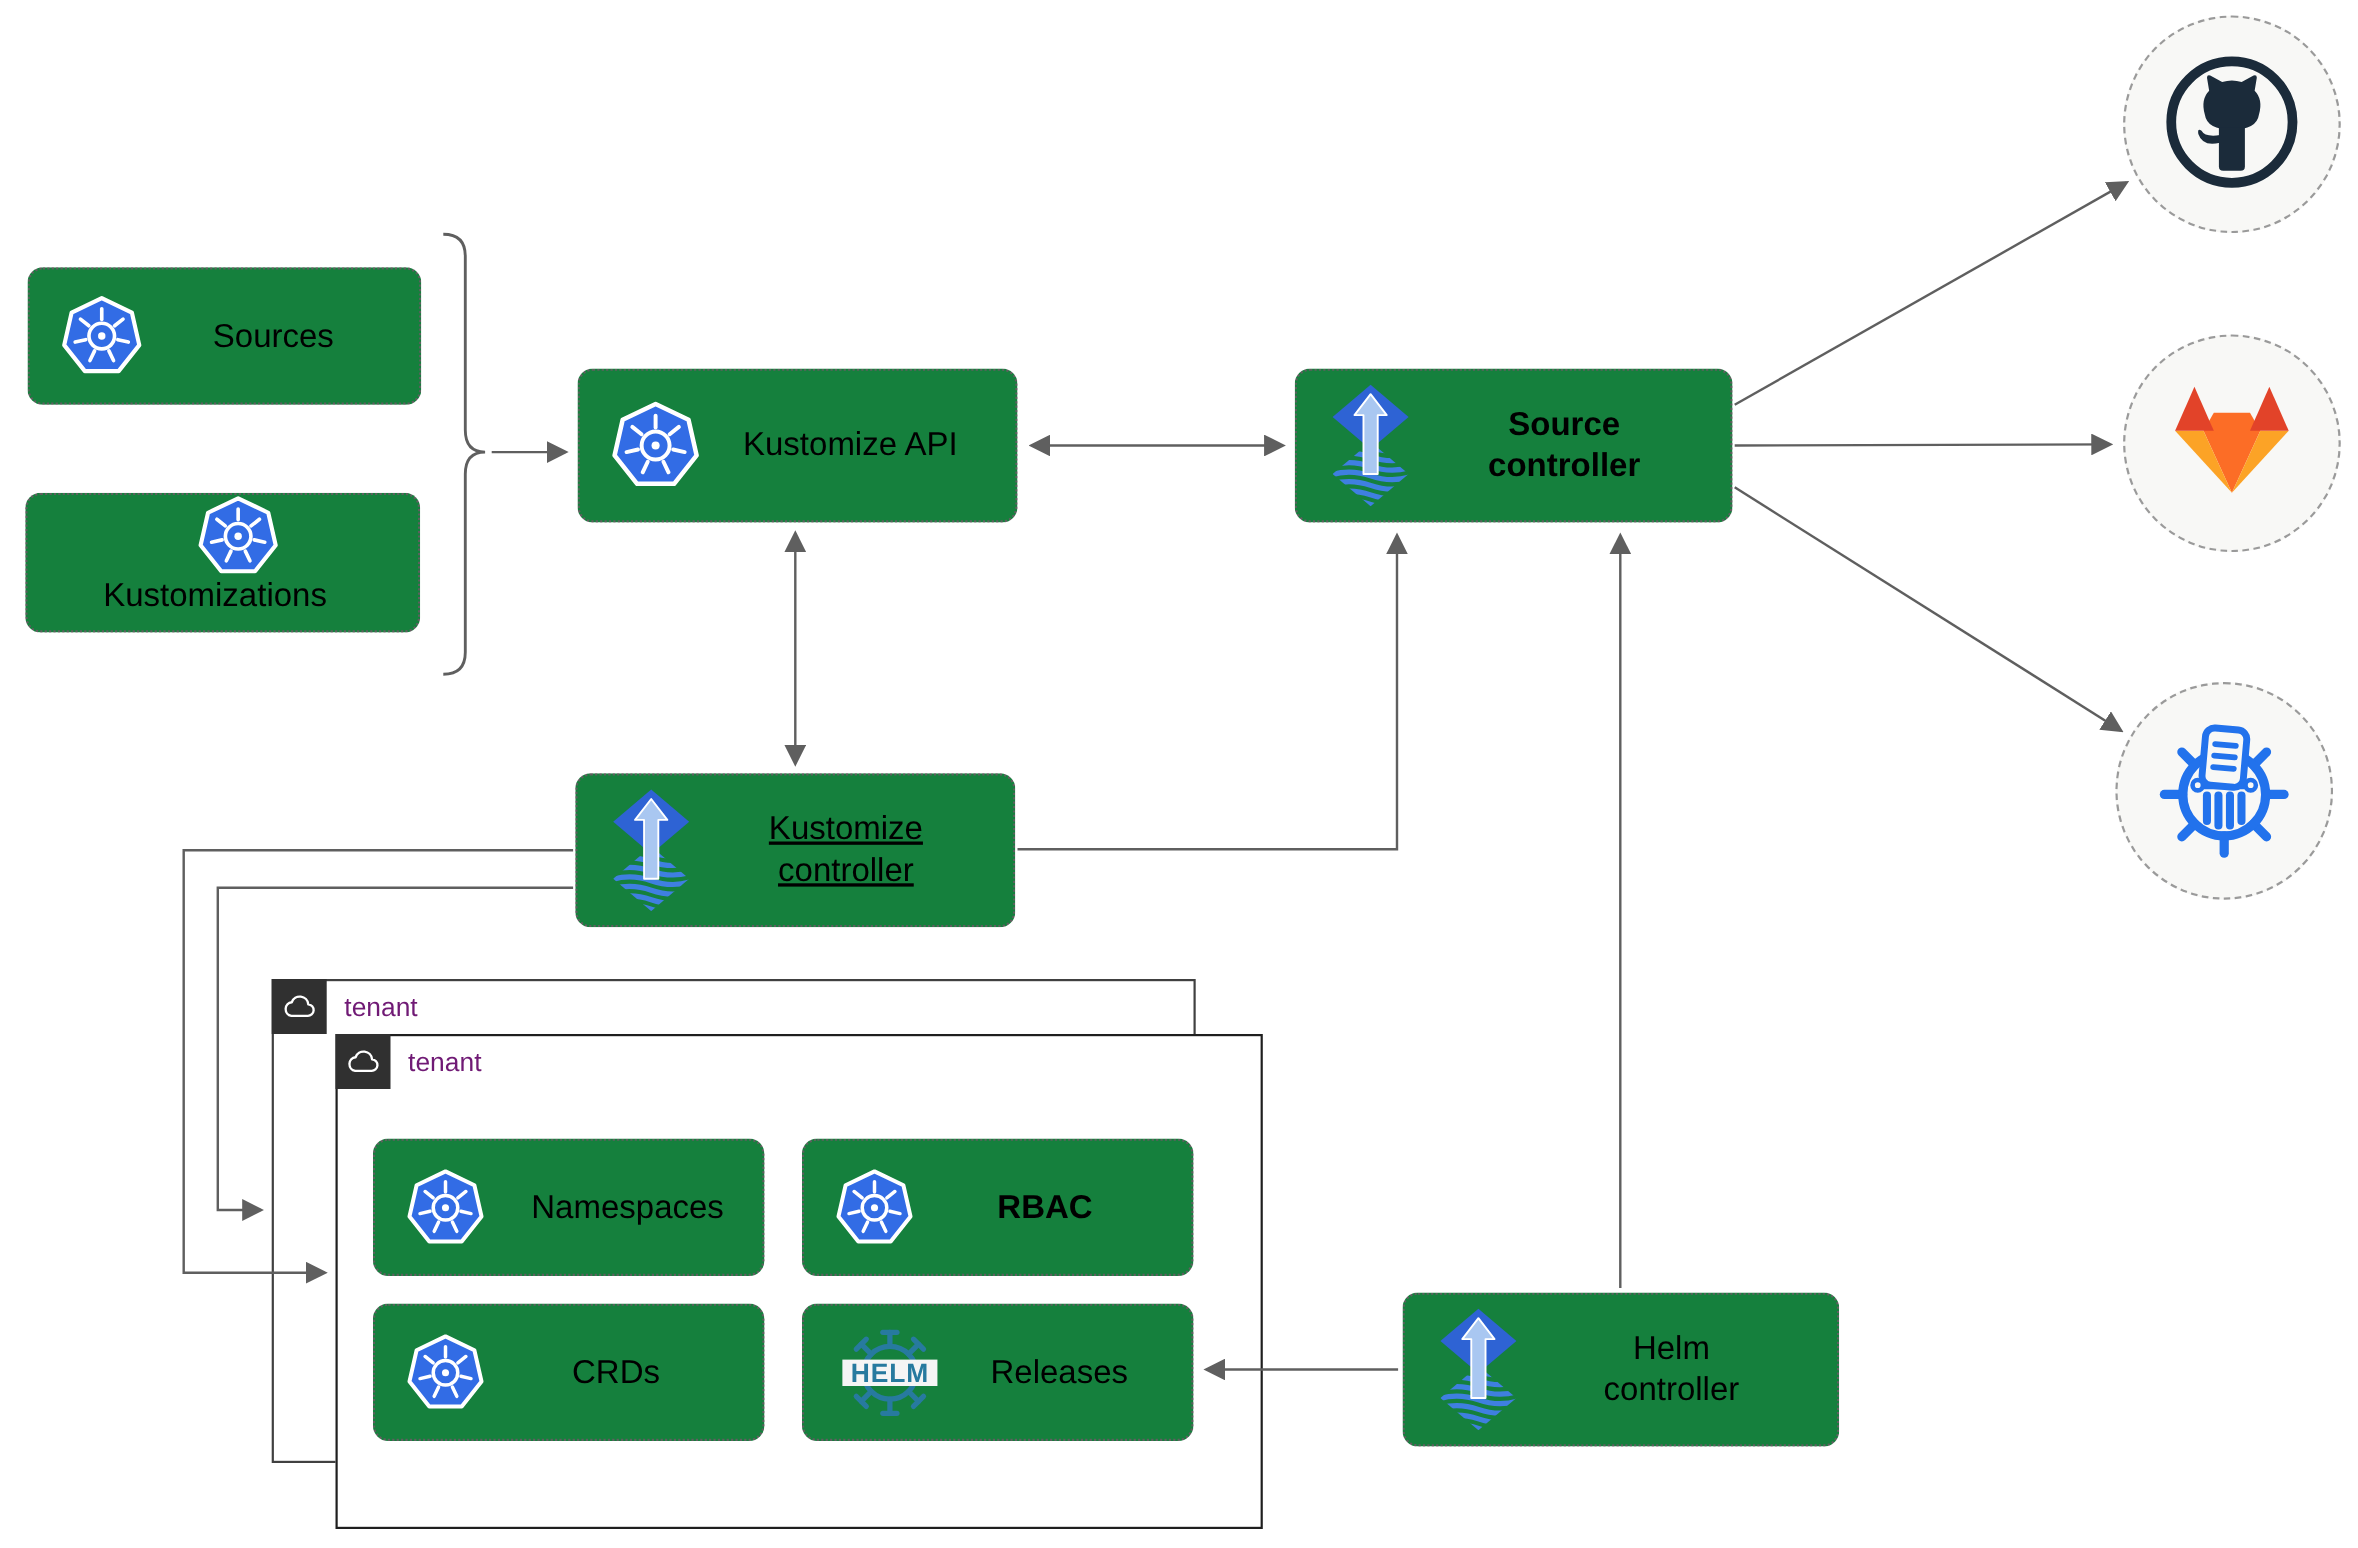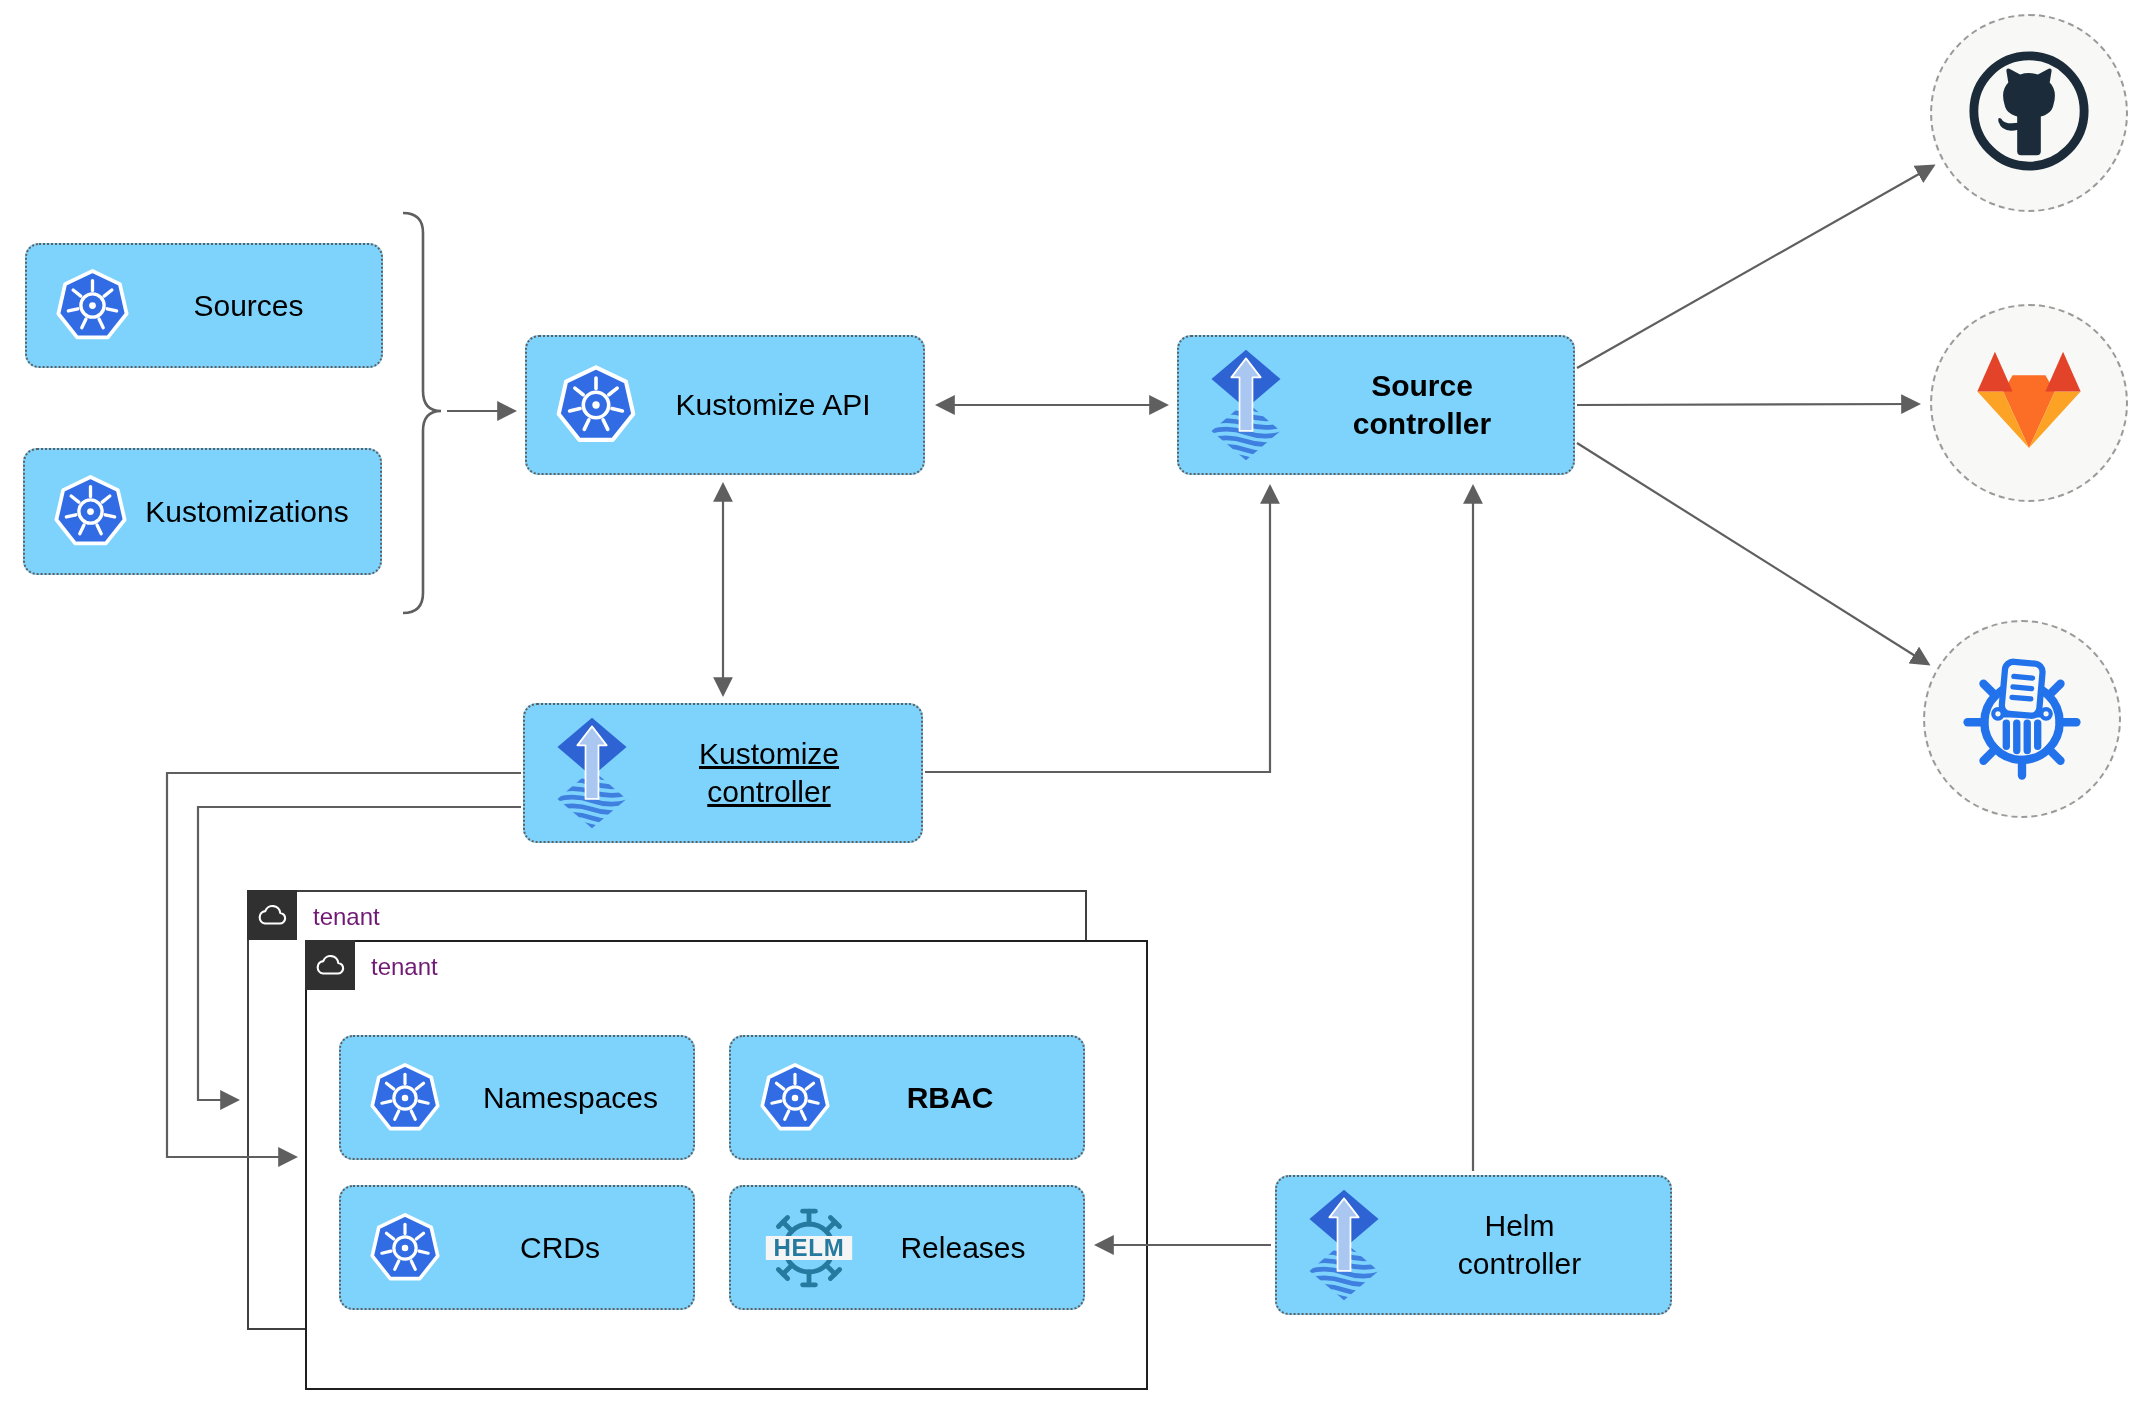--- a/index.html
+++ b/index.html
@@ -1,18 +1,18 @@
 <!DOCTYPE html>
 <html><head>
 <meta charset="utf-8">
 <style>
   html,body{margin:0;padding:0;background:#ffffff;}
   .canvas{position:relative;width:2144px;height:1407px;background:#ffffff;
           font-family:"Liberation Sans",sans-serif;overflow:hidden;}
-  .node{position:absolute;background:#7dd3fc;border:2px dotted #5f5f5f;border-radius:14px;
+  .node{position:absolute;background:#15803d;border:2px dotted #5f5f5f;border-radius:14px;
         display:flex;align-items:center;box-sizing:border-box;z-index:3;}
   .node .icon{margin-left:28px;display:flex;align-items:center;}
   .node .label{flex:1;text-align:center;font-size:30px;color:#000;padding-right:14px;}
   .node .label.two span{display:block;line-height:38px;}
   .circle{position:absolute;width:198px;height:198px;border-radius:50%;background:#f8f8f6;
           border:2px dashed #9a9a9a;box-sizing:border-box;display:flex;align-items:center;
           justify-content:center;z-index:3;}
   .tenant{position:absolute;background:#ffffff;box-sizing:border-box;}
   .tenant-outer{border:2px solid #404040;z-index:1;}
   .tenant-inner{border:2px solid #1f1f1f;z-index:2;}
@@ -155,21 +155,21 @@
 
   <div class="node" style="left:25px;top:243px;width:358px;height:125px;">
     <span class="icon">
       <svg width="75" height="75" viewBox="0 0 100 100">
           <use href="#ic-k8s"></use>
         </svg>
       </span>
     <span class="label">Sources</span>
   </div>
 
-  <div class="node" style="left:23px;top:448px;width:359px;height:127px;">
+  <div class="node" style="left:23px;top:448px;width:359px;height:127px;flex-direction:column;">
     <span class="icon">
       <svg width="75" height="75" viewBox="0 0 100 100">
           <use href="#ic-k8s"></use>
         </svg>
       </span>
     <span class="label">Kustomizations</span>
   </div>
 
   <div class="node" style="left:525px;top:335px;width:400px;height:140px;">
     <span class="icon">

